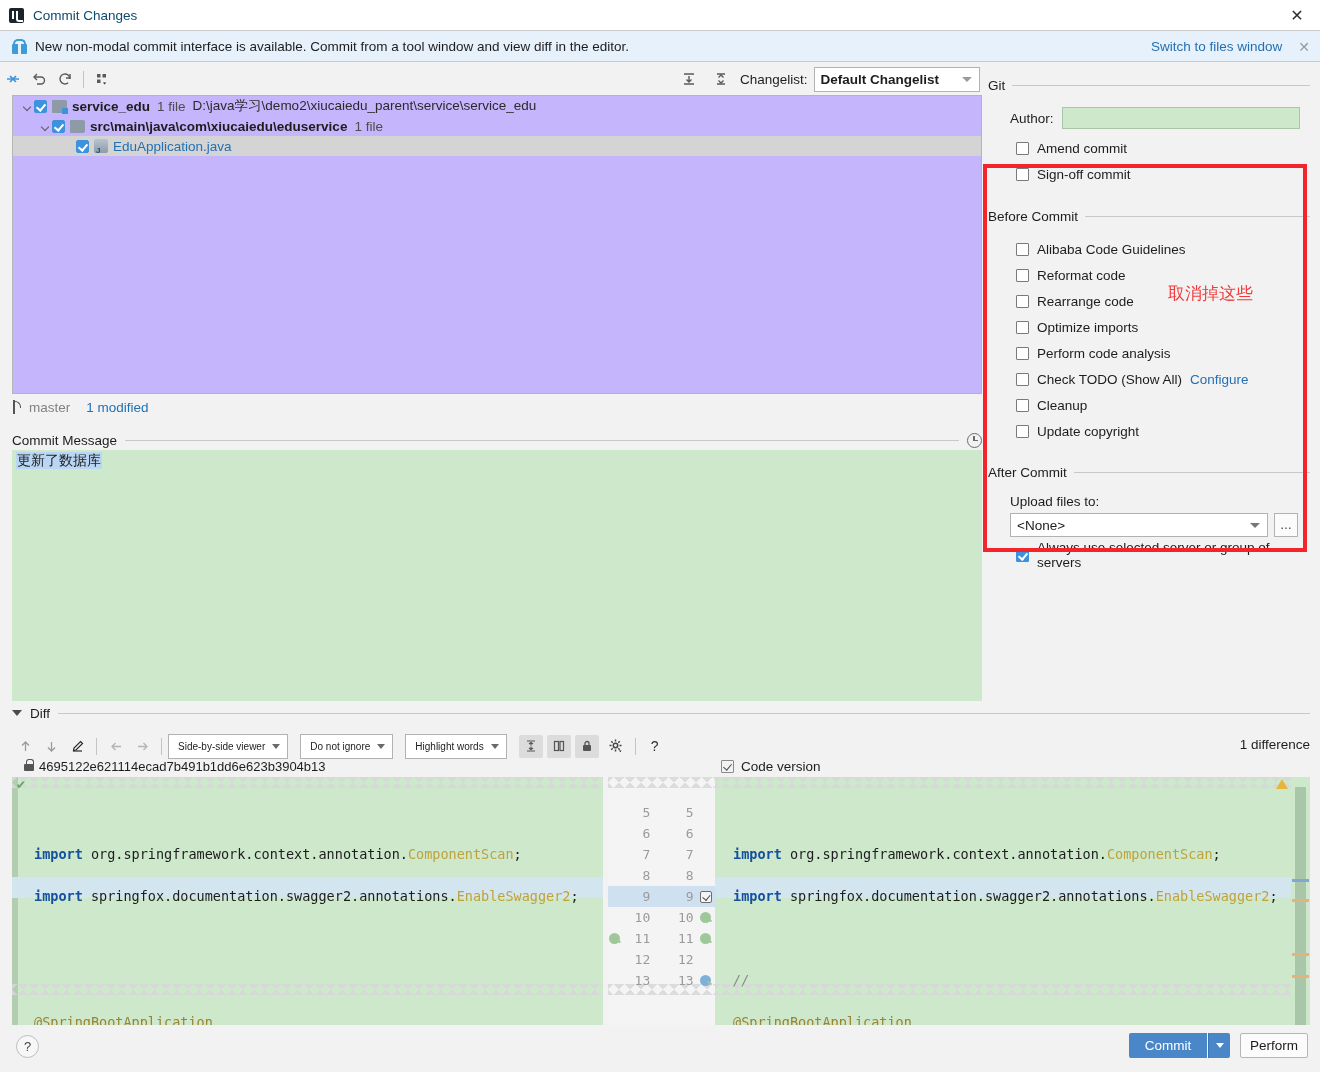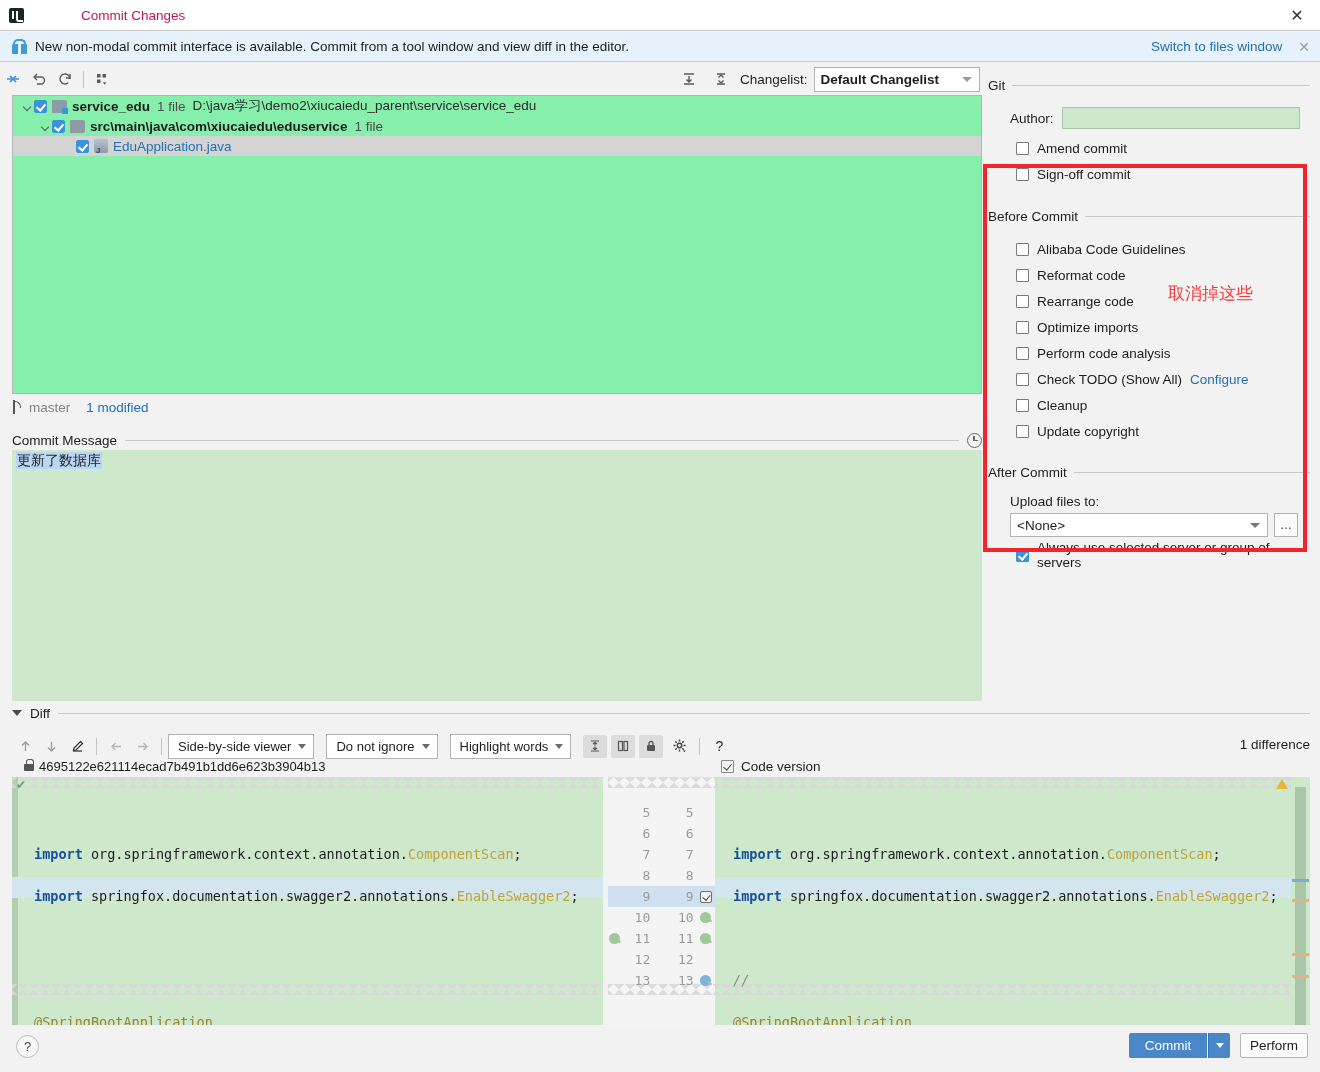--- a/index.html
+++ b/index.html
@@ -20,21 +20,21 @@
     width:15px;height:15px;margin-left:9px;margin-right:9px;
     background:#1b232c;border-radius:2px;position:relative;flex:0 0 auto;
   }
   #app-icon::before{
     content:"";position:absolute;left:3px;top:3px;width:2px;height:8px;background:#fff;
   }
   #app-icon::after{
     content:"";position:absolute;left:7px;top:3px;width:5px;height:9px;
     border:2px solid #fff;border-top:none;border-right:none;border-radius:0 0 0 3px;
   }
-  #title-text{font-size:13.5px;color:#be185d;margin-left:48px;}
+  #title-text{font-size:13.5px;color:#0c4a6e;}
   #title-close{
     position:absolute;right:0;top:0;width:46px;height:31px;
     display:flex;align-items:center;justify-content:center;
     color:#303030;font-size:16px;line-height:1;cursor:pointer;
   }
   
   #notify{
     height:31px;background:#e7f1fb;border-bottom:1px solid #c9c9c9;
     display:flex;align-items:center;padding:0 8px;position:relative;
   }
@@ -60,21 +60,21 @@
   #changelist-combo{
     width:166px;height:25px;background:#fff;border:1px solid #b2b2b2;
     display:flex;align-items:center;padding:0 6px;cursor:pointer;position:relative;
   }
   #changelist-combo span.val{font-weight:bold;font-size:13.5px;}
   #changelist-combo .arrow{position:absolute;right:7px;top:9px;border-left:5px solid transparent;border-right:5px solid transparent;border-top:5px solid #9b9b9b;}
 
   
   #tree{
     position:absolute;left:12px;top:32px;width:970px;height:299px;
-    background:#86efac;border:1px solid #b5b5b5;overflow:hidden;
+    background:#c4b5fd;border:1px solid #b5b5b5;overflow:hidden;
   }
   .trow{height:20px;display:flex;align-items:center;white-space:nowrap;font-size:13.5px;}
   .trow.sel{background:#d4d4d4;}
   .twist{width:13px;height:13px;display:inline-block;position:relative;flex:0 0 auto;}
   .twist::after{content:"";position:absolute;left:3px;top:4px;width:5px;height:5px;border-right:1.6px solid #5a5a5a;border-bottom:1.6px solid #5a5a5a;transform:rotate(45deg);}
   .cbx{width:13px;height:13px;flex:0 0 auto;border:1px solid #5c8ec1;background:#fff;margin-right:5px;position:relative;border-radius:2px;}
   .cbx.on{background:#3c92dd;border-color:#3c92dd;}
   .cbx.on::after{content:"";position:absolute;left:3px;top:1px;width:4px;height:7px;border-right:2px solid #fff;border-bottom:2px solid #fff;transform:rotate(40deg);}
   .ficon{width:15px;height:13px;margin-right:5px;flex:0 0 auto;position:relative;}
   .ficon.mod{background:#8e9aa6;border-radius:1px 2px 2px 1px;}
@@ -137,21 +137,21 @@
 
   
   #diff-head{position:absolute;left:12px;top:641px;right:10px;height:18px;display:flex;align-items:center;gap:8px;}
   #diff-caret{border-left:5px solid transparent;border-right:5px solid transparent;border-top:6px solid #4c4c4c;}
   #diff-title{font-size:13.5px;}
   #diff-line{flex:1;height:1px;background:#c8c8c8;}
 
   #diff-toolbar{position:absolute;left:12px;top:668px;right:10px;height:30px;display:flex;align-items:center;gap:0;}
   .dicon{width:26px;height:24px;display:flex;align-items:center;justify-content:center;cursor:pointer;color:#6a6a6a;font-size:15px;}
   .dsep{width:1px;height:17px;background:#c4c4c4;margin:0 6px;}
-  .dcombo{height:25px;background:#fff;border:1px solid #b2b2b2;display:flex;align-items:center;padding:0 22px 0 9px;position:relative;cursor:pointer;font-size:13px;margin-right:12px;}
+  .dcombo{height:25px;background:#fff;border:1px solid #b2b2b2;display:flex;align-items:center;padding:0 22px 0 9px;position:relative;cursor:pointer;font-size:10px;margin-right:12px;}
   .dcombo .arrow{position:absolute;right:7px;top:9px;border-left:4.5px solid transparent;border-right:4.5px solid transparent;border-top:5px solid #6a6a6a;}
   .dtoggle{width:24px;height:23px;background:#dcdcdc;border-radius:2px;display:flex;align-items:center;justify-content:center;margin-right:4px;cursor:pointer;}
   #diff-count{position:absolute;right:10px;top:674px;font-size:13.5px;}
 
   #rev-row{position:absolute;left:24px;top:696px;right:10px;height:18px;display:flex;align-items:flex-start;}
   #lock-icon{width:10px;height:12px;position:relative;margin-right:5px;flex:0 0 auto;}
   #lock-icon::before{content:"";position:absolute;left:0;bottom:0;width:10px;height:7px;background:#555;border-radius:1px;}
   #lock-icon::after{content:"";position:absolute;left:2px;top:0;width:6px;height:6px;border:1.5px solid #555;border-bottom:none;border-radius:3px 3px 0 0;}
   #rev-hash{font-size:13px;}
   #your-version{position:absolute;left:697px;display:flex;align-items:center;gap:7px;font-size:13.5px;}

